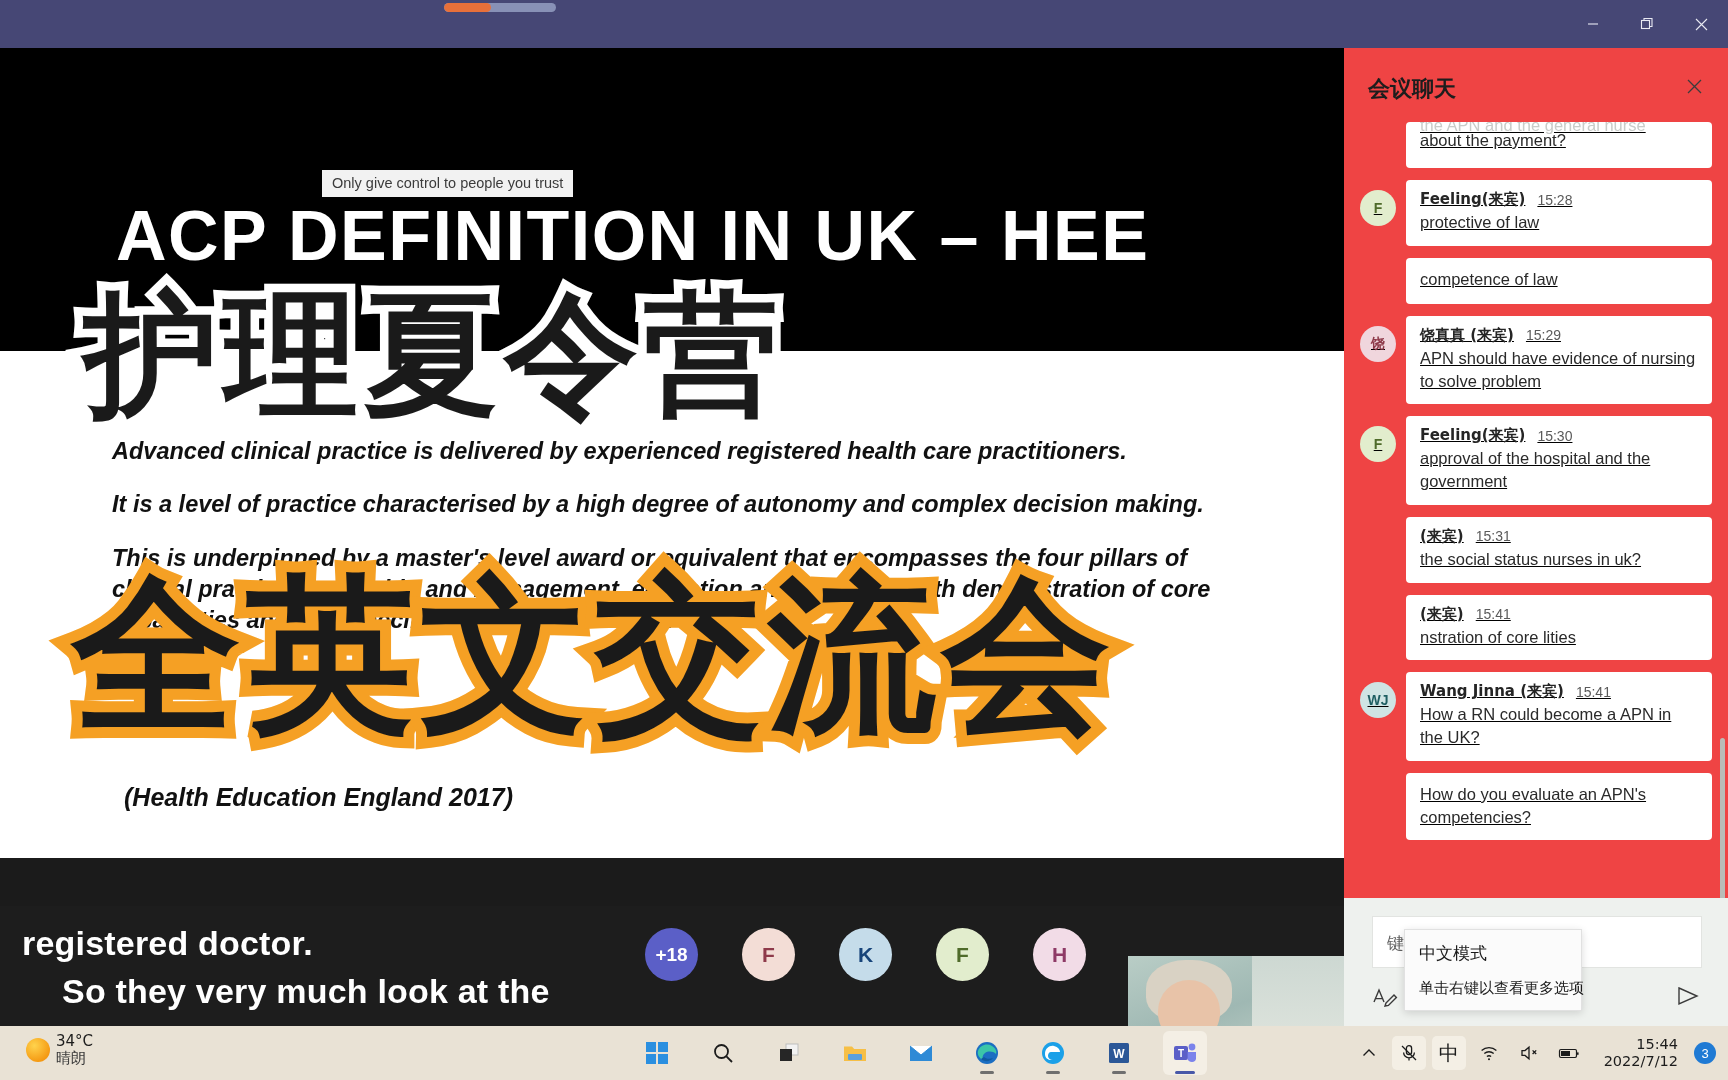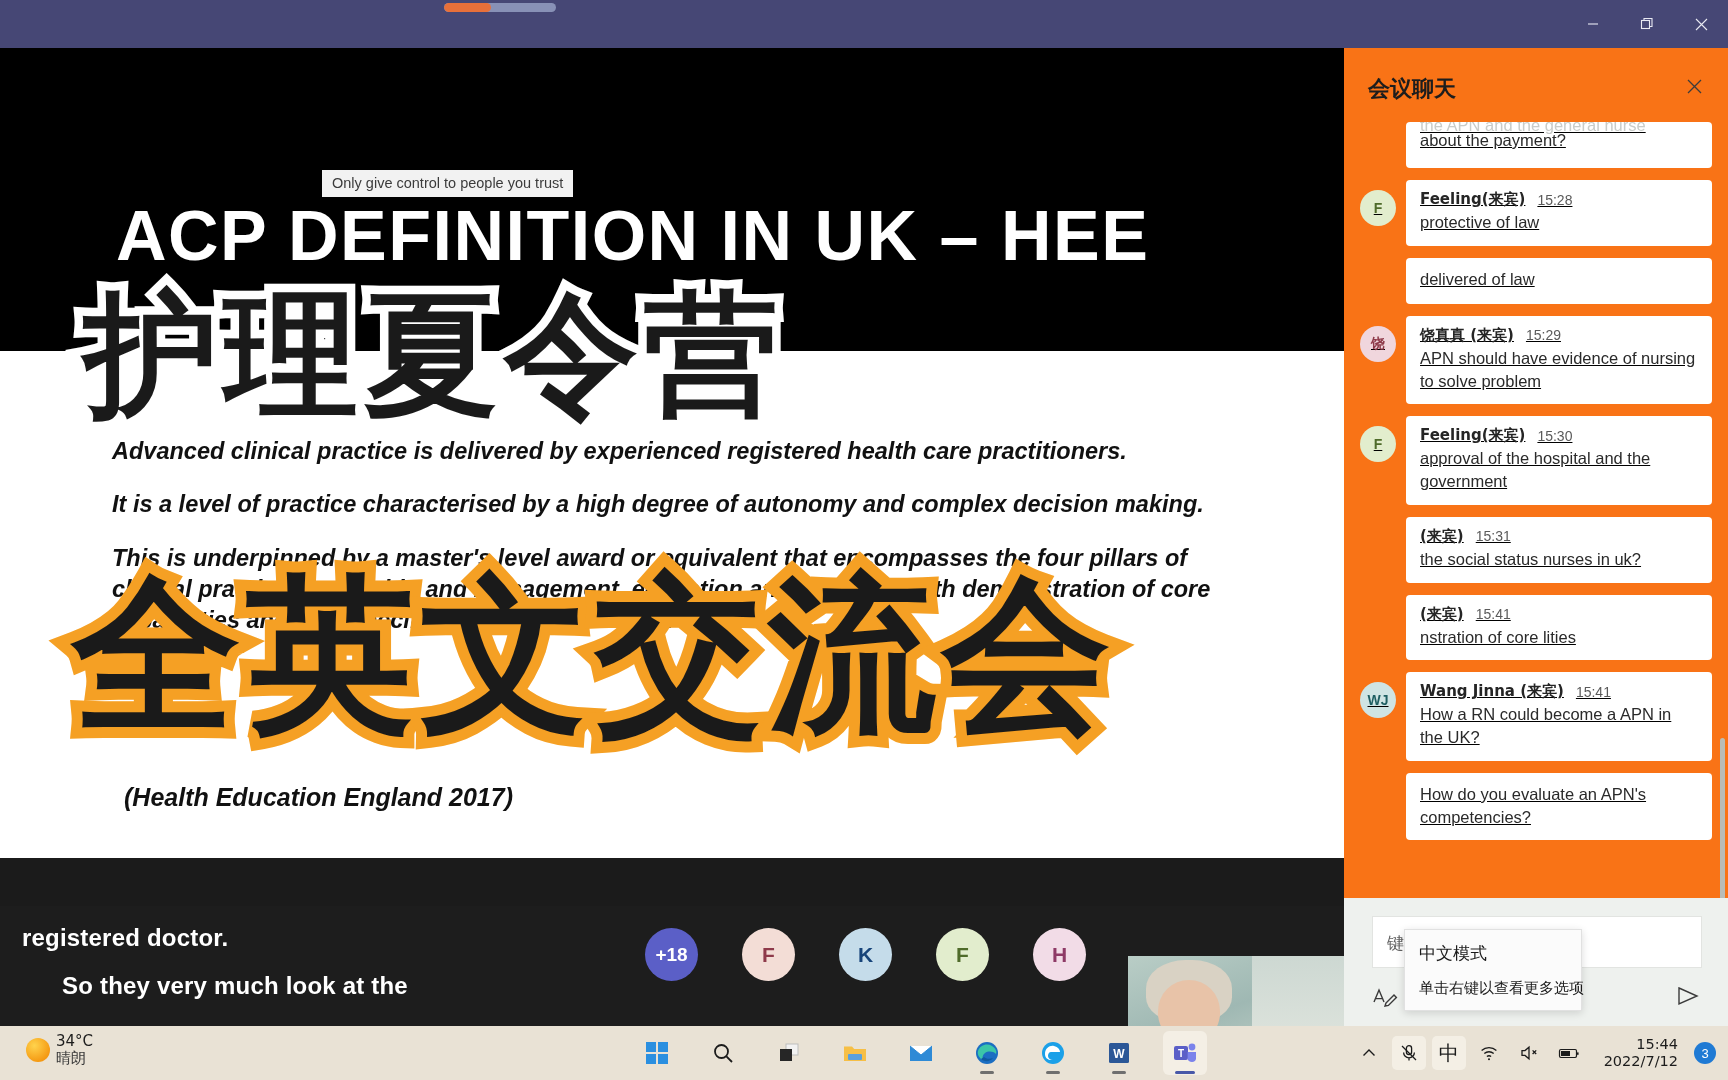--- a/index.html
+++ b/index.html
@@ -82,21 +82,21 @@
     left: 72px; top: 496px; font-size: 168px;
     -webkit-text-stroke: 22px #f5a024; paint-order: stroke fill;
   }
 
   
   .caption-area {
     position: absolute; left: 0; top: 858px; width: 1344px; height: 120px;
     background: #1d1d1d;
   }
   .caption-line {
-    position: absolute; left: 22px; color: #fff; font-size: 24px; font-weight: 600;
+    position: absolute; left: 22px; color: #fff; font-size: 34px; font-weight: 600;
     letter-spacing: .2px;
   }
   .caption-line.l1 { top: 18px; }
   .caption-line.l2 { top: 66px; margin-left: 40px; }
 
   
   .avatar-row {
     position: absolute; left: 645px; top: 928px; display: flex; gap: 44px; z-index: 4;
   }
   .avatar {
@@ -115,21 +115,21 @@
   .sv-hair { position:absolute; left:18px; top:4px; width:86px; height:62px;
     background:#d9d2c4; border-radius:46% 46% 40% 40%; }
   .sv-face { position:absolute; left:30px; top:24px; width:62px; height:62px;
     background:#e8c3a8; border-radius:50% 50% 46% 46%; }
   .sv-wall { position:absolute; right:0; top:0; width:92px; height:118px;
     background: linear-gradient(180deg,#cdd8d2,#e3e7e0); }
 
   
   .chat {
     position: absolute; left: 1344px; top: 48px; width: 384px; height: 978px;
-    background: #f97316;
+    background: #ef4444;
   }
   .chat-header {
     position: relative; height: 74px;
   }
   .chat-title {
     position: absolute; left: 24px; top: 26px;
     font-size: 22px; font-weight: 700; color: #1d1d1d;
     font-family: "DejaVu Sans", "Liberation Sans", sans-serif;
   }
   .chat-close {
@@ -331,21 +331,21 @@
             <div class="msg-meta">
               <span class="msg-author">Feeling(来宾)</span>
               <span class="msg-time">15:28</span>
             </div>
             <div class="msg-text">protective of law</div>
           </div>
         </div>
         <div class="msg">
           <div class="msg-avatar blank"></div>
           <div class="msg-bubble">
-            <div class="msg-text">delivered of law</div>
+            <div class="msg-text">competence of law</div>
           </div>
         </div>
         <div class="msg">
           <div class="msg-avatar" style="background: rgb(240, 214, 221); color: rgb(142, 58, 74);">饶</div>
           <div class="msg-bubble">
             <div class="msg-meta">
               <span class="msg-author">饶真真 (来宾)</span>
               <span class="msg-time">15:29</span>
             </div>
             <div class="msg-text">APN should have evidence of nursing to solve problem</div>

